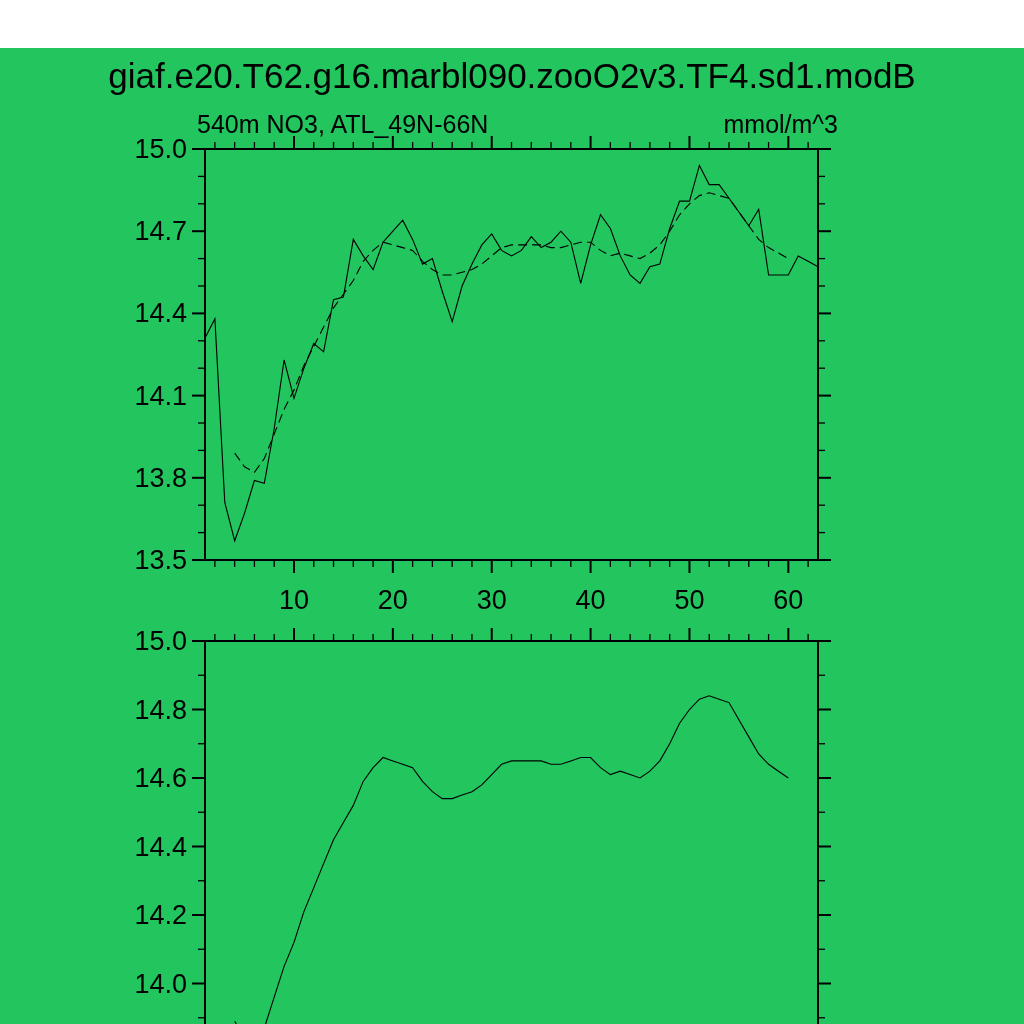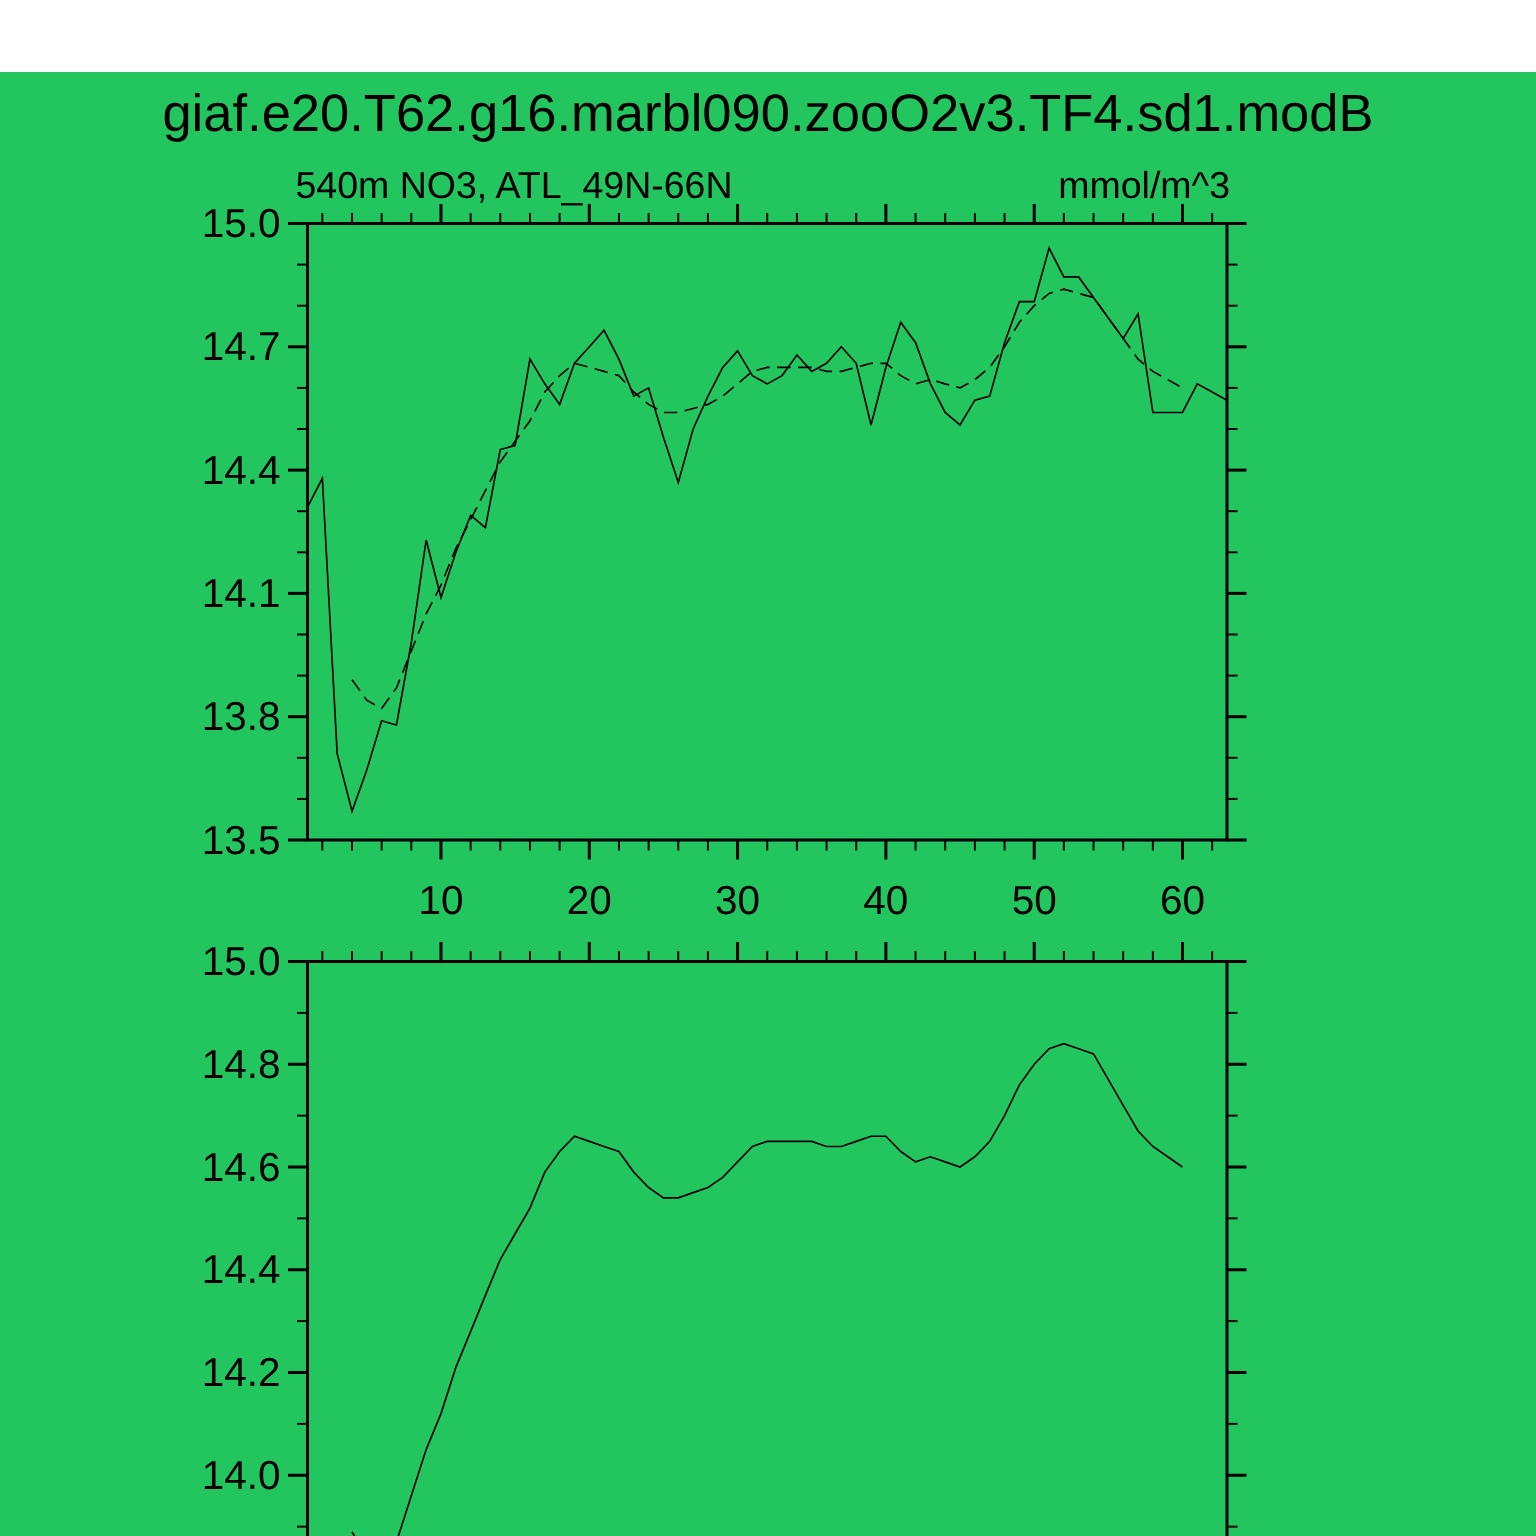--- a/index.html
+++ b/index.html
@@ -6,21 +6,21 @@
   .page{
     position:relative;width:1024px;height:1024px;background:#ffffff;
     font-family:"Liberation Sans",sans-serif;color:#000;overflow:hidden;
   }
   .main-title{
     position:absolute;top:9px;left:0;width:100%;text-align:center;
     font-size:35px;line-height:1.1;white-space:nowrap;
   }
   .subtitle{position:absolute;top:63px;font-size:25px;line-height:1.1;white-space:nowrap;}
   .subtitle-left{left:197px;}
-  .subtitle-right{right:204px;text-align:right;}
+  .subtitle-right{right:186px;text-align:right;}
   svg.plot{position:absolute;left:0;top:0;}
   svg.plot text{font-family:"Liberation Sans",sans-serif;fill:#000;}
 </style>
 </head>
 <body>
 
 <div class="page" style="background: #22c55e; margin-top: 48px;">
   <div class="main-title">giaf.e20.T62.g16.marbl090.zooO2v3.TF4.sd1.modB</div>
   <div class="subtitle subtitle-left">540m NO3, ATL_49N-66N</div>
   <div class="subtitle subtitle-right">mmol/m^3</div>

